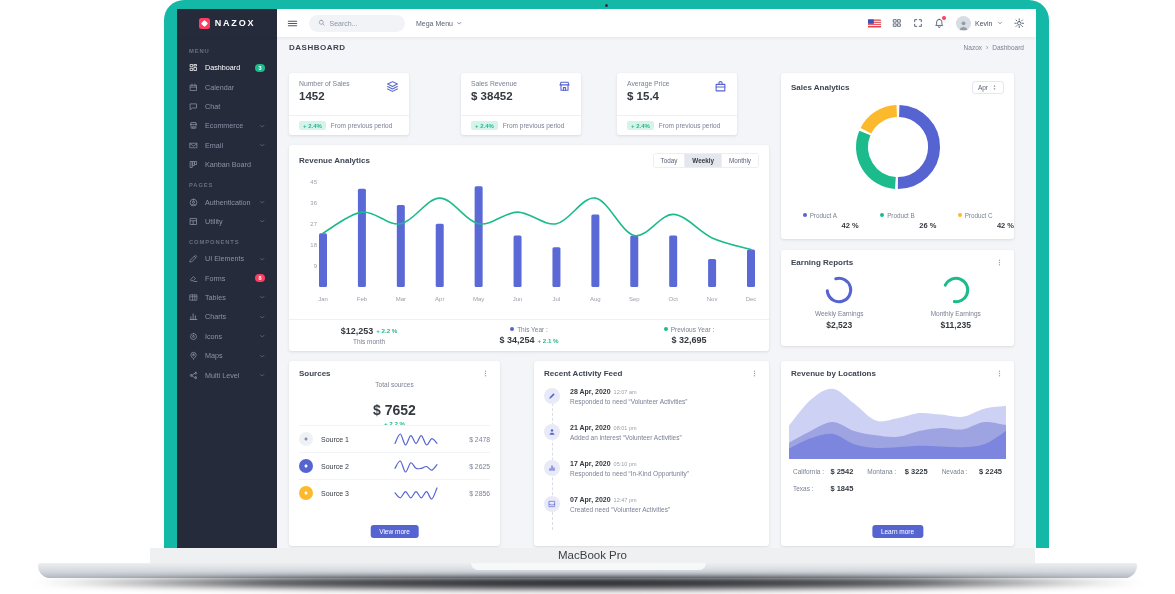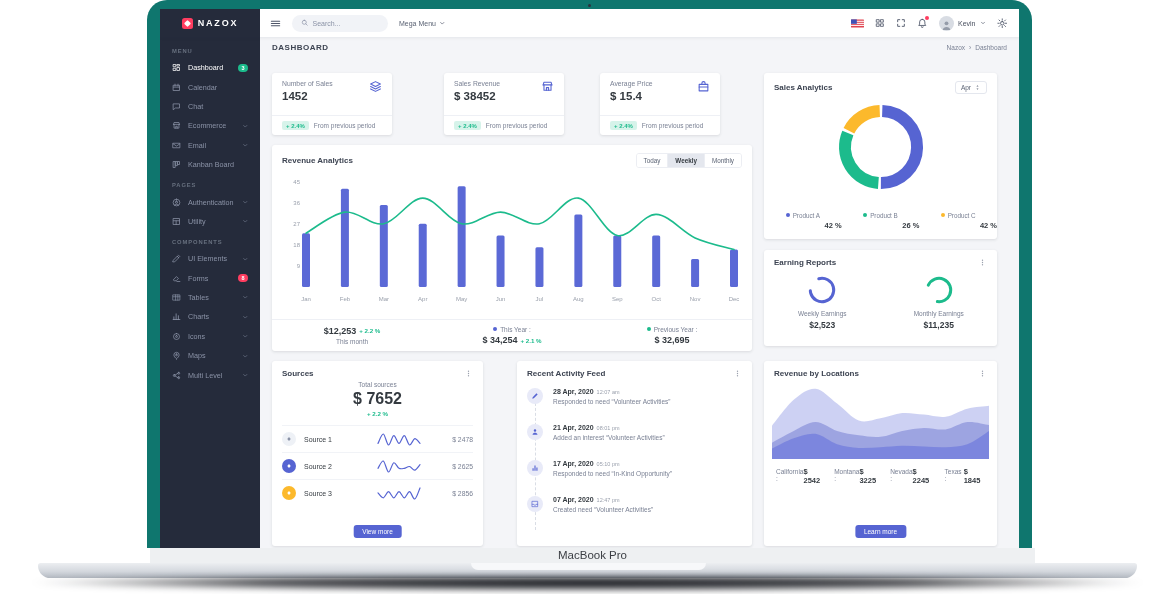--- a/index.html
+++ b/index.html
@@ -1,19 +1,19 @@
 <!DOCTYPE html>
 <html><head>
 <meta charset="utf-8">
 <style>
 *{box-sizing:border-box;margin:0;padding:0}
 body{width:1175px;height:594px;overflow:hidden;background:#fff;font-family:"Liberation Sans",sans-serif;position:relative}
 .stage{position:relative;width:1175px;height:594px}
 
-.screen-shell{position:absolute;left:147px;top:0;width:885px;height:548px;background:#0f766e;border-radius:20px 20px 0 0}
+.screen-shell{position:absolute;left:164px;top:0;width:885px;height:548px;background:#14b8a6;border-radius:20px 20px 0 0}
 .camera{position:absolute;left:50%;top:4px;width:3px;height:3px;margin-left:-1.5px;border-radius:50%;background:#2c323d}
 .chin{position:absolute;left:150px;top:548px;width:885px;height:15px;background:#eef0f2;text-align:center;font-size:11.5px;line-height:15px;color:#3b3e44}
 .base{position:absolute;left:38px;top:563px;width:1099px;height:15px;background:linear-gradient(180deg,#eceef1 0%,#d4d8de 55%,#b4bac2 100%);border-radius:3px 3px 14px 14px}
 .base-notch{position:absolute;left:50%;top:0;width:235px;height:7px;margin-left:-117px;background:#f7f8fa;border-radius:0 0 9px 9px}
 .floor-shadow{position:absolute;left:4px;top:577px;width:1167px;height:16px;background:radial-gradient(ellipse 52% 58% at 50% 35%,rgba(10,12,18,.96) 0%,rgba(10,12,18,.75) 55%,rgba(10,12,18,0) 92%);filter:blur(3px)}
 
 .screen{position:absolute;left:13px;top:9px;width:859px;height:539px;background:#f4f5f8;overflow:hidden}
 svg{display:block}
 .ico{width:10px;height:10px;flex:none}
 
@@ -83,42 +83,42 @@
 
 .earning{left:504px;top:213px;width:233px;height:96px}
 .earn-cols{position:absolute;top:25px;left:0;right:0;display:flex}
 .earn-col{flex:1;display:flex;flex-direction:column;align-items:center;gap:3px}
 .earn-lbl{font-size:6.5px;color:#7a8194;margin-top:2px}
 .earn-val{font-size:8.5px;font-weight:bold;color:#343a40}
 
 .sources{left:12px;top:324px;width:211px;height:185px}
 .src-total{text-align:center;margin-top:3px}
 .src-total .t1{font-size:6.5px;color:#7a8194}
-.src-total .t2{font-size:16px;font-weight:bold;color:#343a40;margin-top:2px}
+.src-total .t2{font-size:14px;font-weight:bold;color:#343a40;margin-top:14px}
 .src-total .t3{font-size:6.2px;color:#1cbb8c;font-weight:bold;margin-top:2px}
 .src-rows{position:absolute;top:64px;left:10px;right:10px}
 .src-row{display:flex;align-items:center;height:27px;border-top:1px solid #f1f3f7}
 .src-ava{width:14px;height:14px;border-radius:50%;margin-right:8px;display:flex;align-items:center;justify-content:center;flex:none}
 .src-name{font-size:7px;color:#343a40;width:42px}
 .src-spark{flex:1;display:flex;justify-content:center}
 .src-val{font-size:6.8px;color:#7a8194}
 .pill-btn{position:absolute;bottom:8px;left:50%;transform:translateX(-50%);background:#5664d2;color:#fff;font-size:6.5px;padding:3px 9px;border-radius:3px;border:none;cursor:pointer;font-family:inherit}
 
 .activity{left:257px;top:324px;width:235px;height:185px}
 .af-items{position:absolute;top:27px;left:10px;right:8px;bottom:4px}
 .af-line{position:absolute;left:8px;top:10px;bottom:12px;border-left:1px dashed #d9dde5}
 .af-item{position:relative;padding-left:26px;height:36px}
 .af-ico{position:absolute;left:0;top:0;width:16px;height:16px;border-radius:50%;background:#e8eaf8;color:#5664d2;display:flex;align-items:center;justify-content:center;z-index:1}
 .af-date{font-size:7px;font-weight:bold;color:#343a40}
 .af-time{font-size:5.5px;color:#9aa0ad;font-weight:normal;margin-left:3px}
 .af-text{font-size:6.5px;color:#7a8194;margin-top:3px}
 
 .locations{left:504px;top:324px;width:233px;height:185px}
 .loc-chart{position:absolute;left:8px;top:24px}
-.loc-stats{position:absolute;top:106px;left:12px;right:12px;display:grid;grid-template-columns:1fr 1fr 1fr 1fr;row-gap:8px;column-gap:14px}
+.loc-stats{position:absolute;top:106px;left:12px;right:12px;display:grid;grid-template-columns:1fr 1fr 1fr;row-gap:8px;column-gap:14px}
 .loc-stat{display:flex;justify-content:space-between;align-items:baseline}
 .loc-label{font-size:6.5px;color:#7a8194}
 .loc-val{font-size:7.5px;font-weight:bold;color:#343a40}
 </style>
 </head>
 <body>
 
 <div class="stage">
   <div class="screen-shell">
     <div class="camera"></div>

